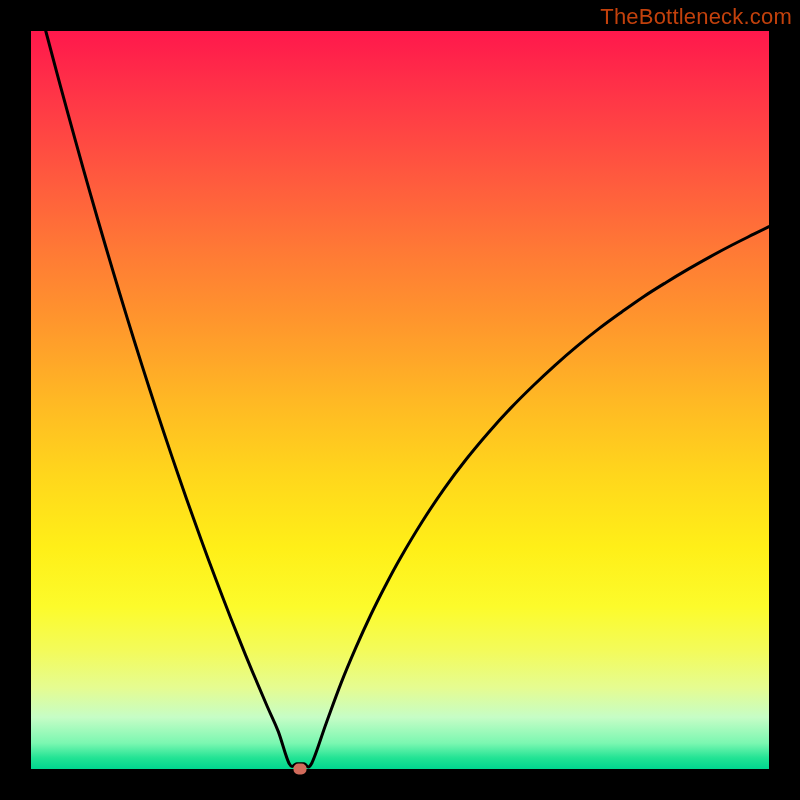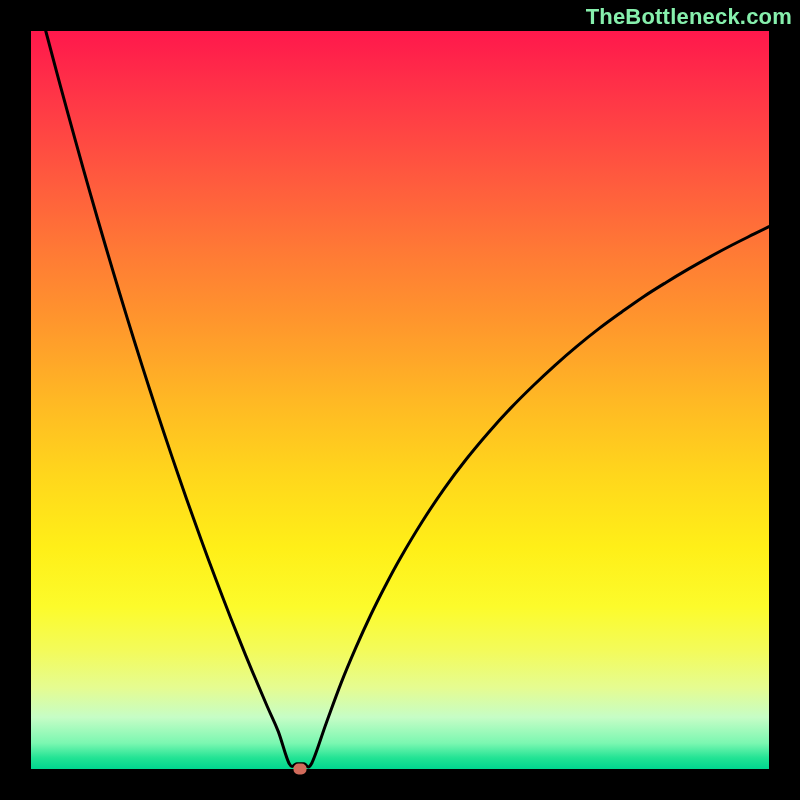--- a/index.html
+++ b/index.html
@@ -39,23 +39,23 @@
       #c6fdc6 93%,
       #7bf7b1 96.5%,
       #22e394 98.5%,
       #00d68f 100%
     );
   }
   .watermark {
     position: absolute;
     top: 4px;
     right: 8px;
-    color: #86efac;
+    color: #c2410c;
     font-size: 22px;
-    font-weight: 700;
+    font-weight: 400;
     letter-spacing: 0.2px;
     user-select: none;
   }
   svg.curve {
     position: absolute;
     left: 0; top: 0;
     width: 738px; height: 738px;
     overflow: visible;
   }
   .dot {

